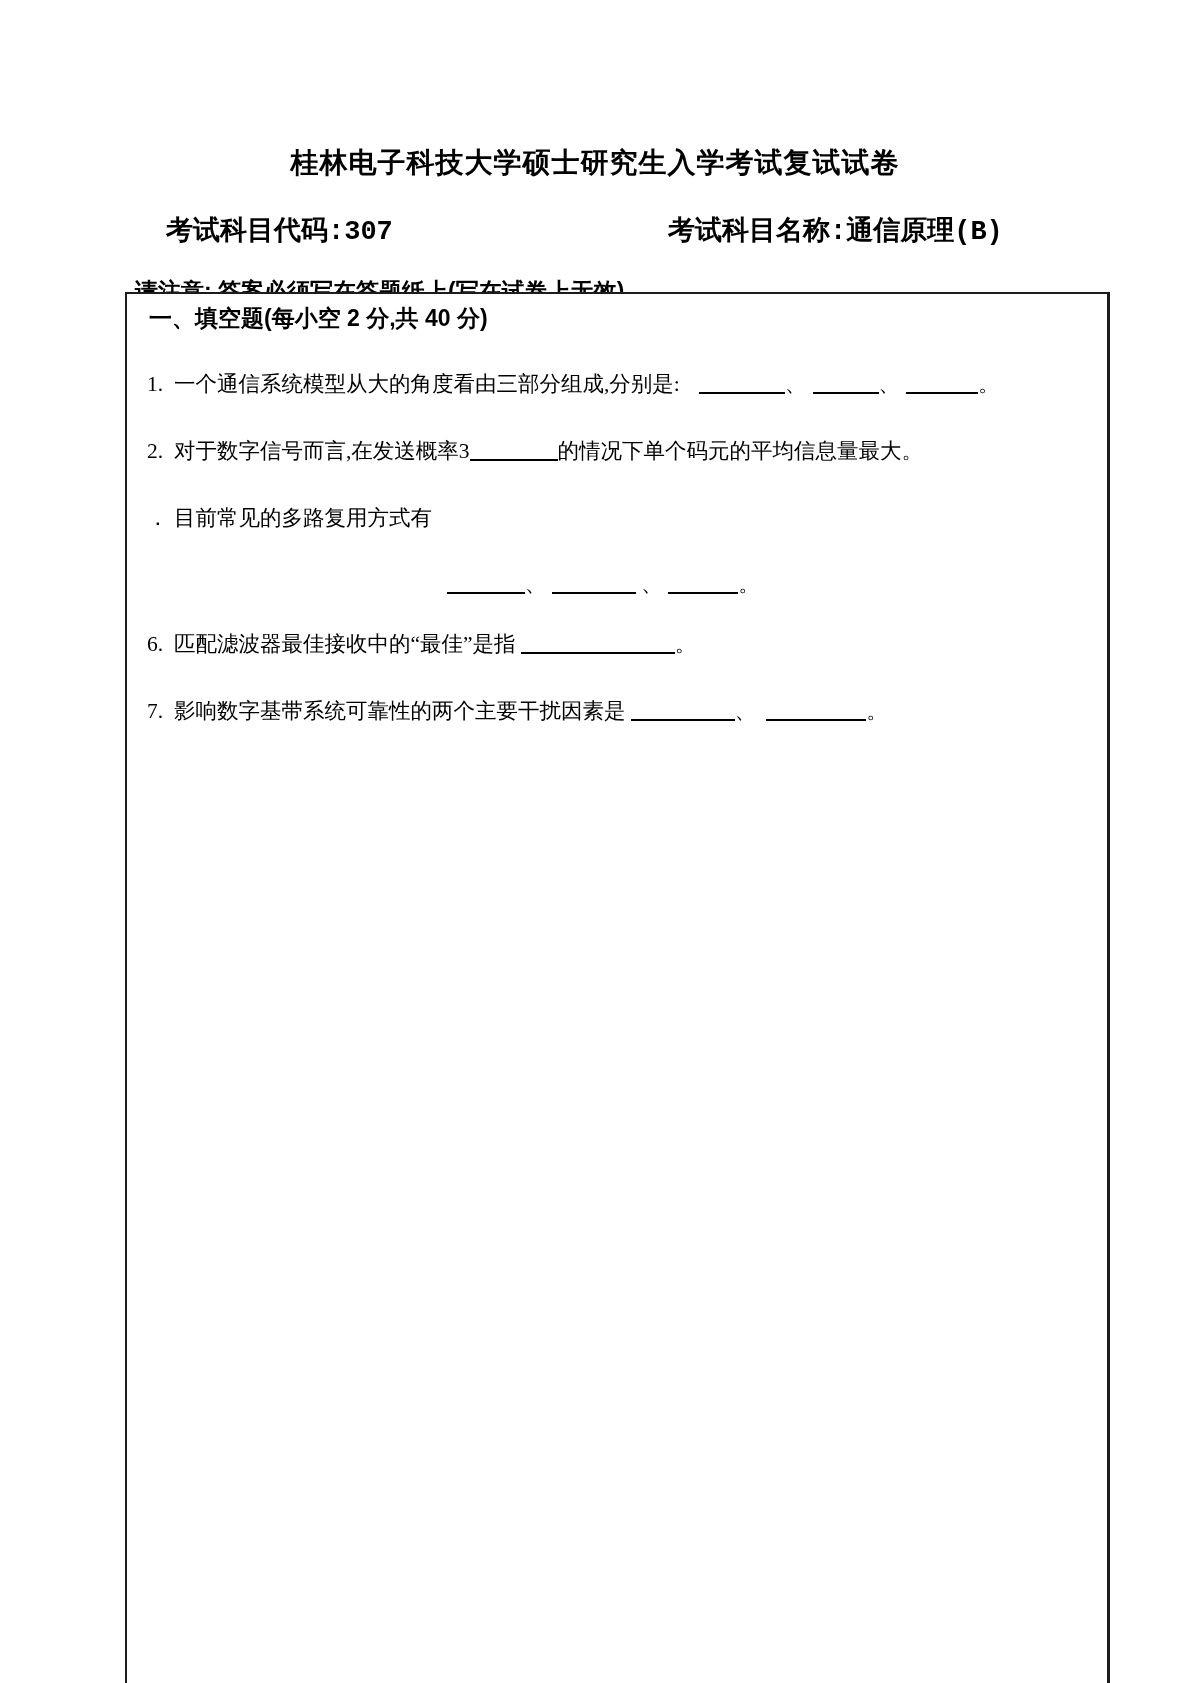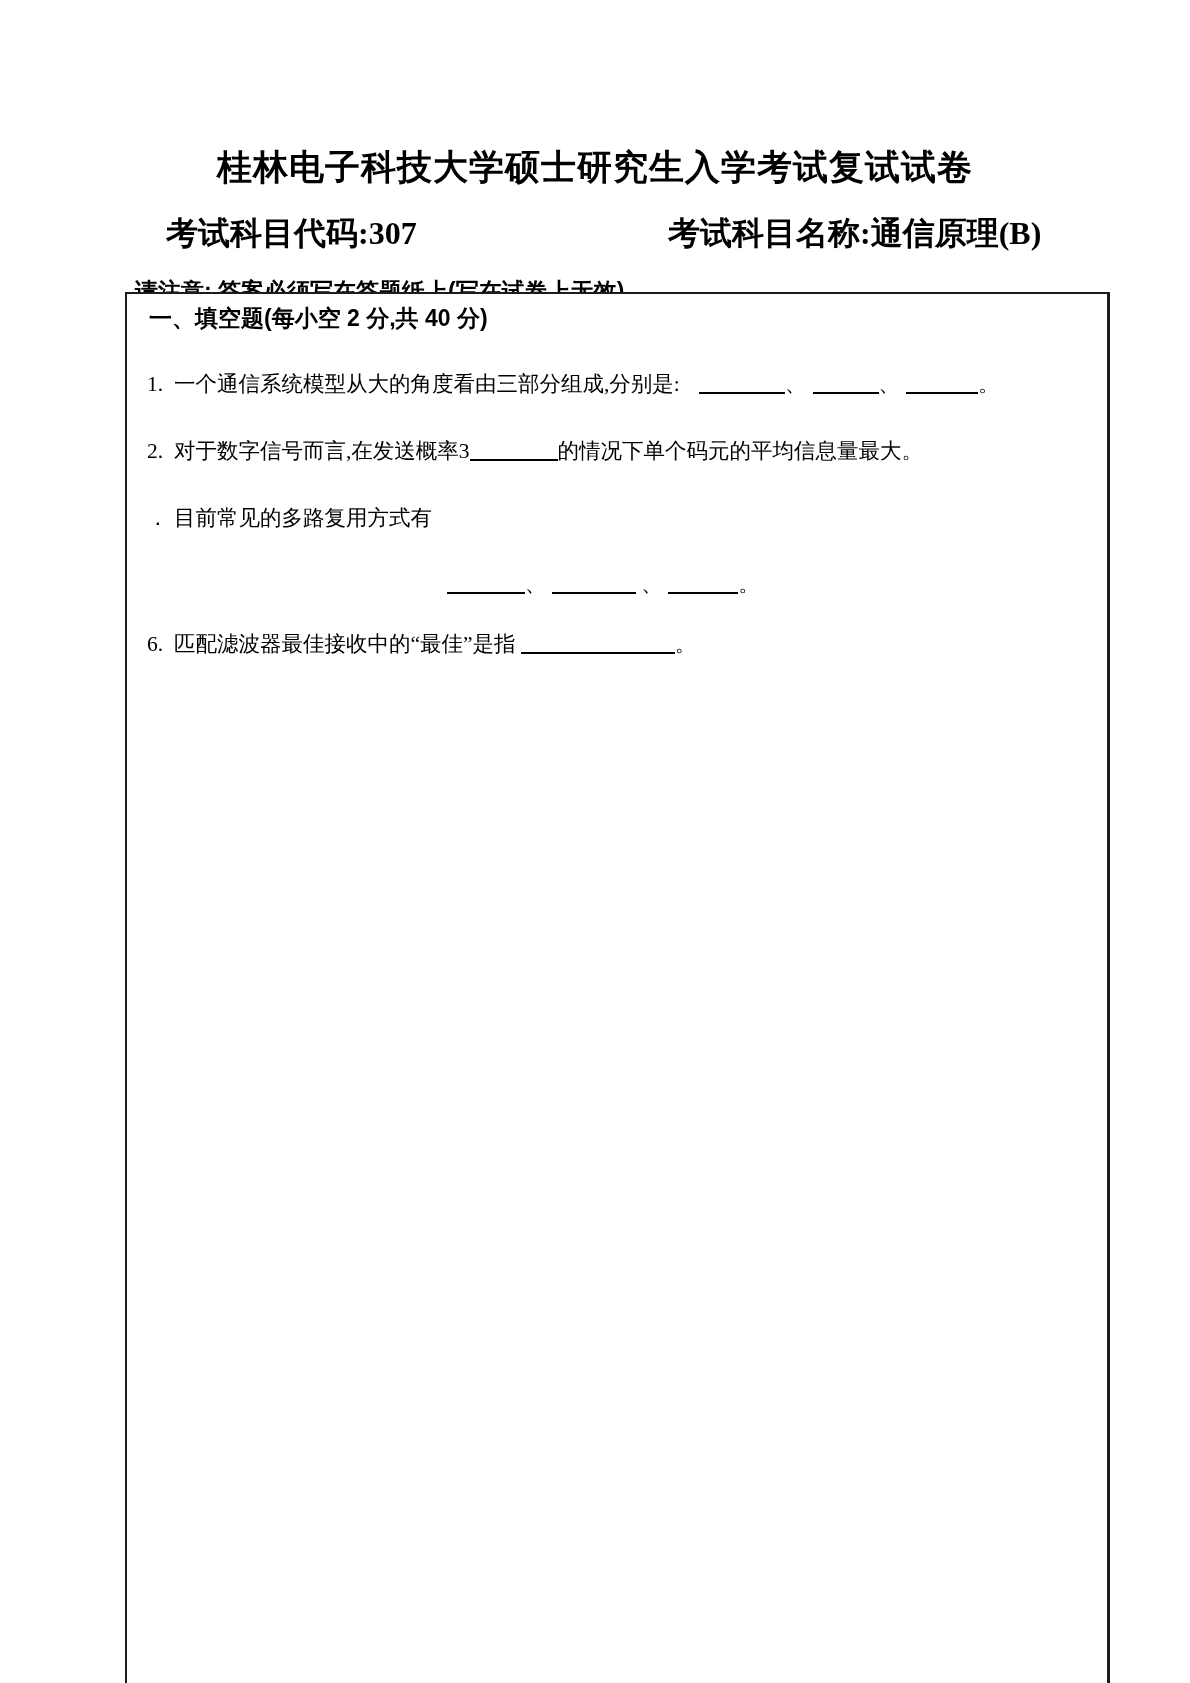--- a/index.html
+++ b/index.html
@@ -16,33 +16,33 @@
     overflow: hidden;
   }
   .doc-title {
     position: absolute;
     top: 144px;
     left: 0;
     width: 100%;
     text-align: center;
     font-family: "Liberation Sans", sans-serif;
     font-weight: bold;
-    font-size: 35px;
+    font-size: 28px;
     letter-spacing: 1px;
     white-space: nowrap;
   }
   .subject-row {
     position: absolute;
     top: 212px;
     left: 0;
     width: 100%;
     height: 36px;
-    font-family: Liberation Serif, serif;
+    font-family: Liberation Mono, monospace;
     font-weight: bold;
-    font-size: 32px;
+    font-size: 27px;
     white-space: nowrap;
   }
   .subject-code { position: absolute; left: 166px; top: 0; }
   .subject-name { position: absolute; left: 668px; top: 0; }
   .notice {
     position: absolute;
     top: 276px;
     left: 135px;
     font-family: "Liberation Sans", sans-serif;
     font-weight: bold;
@@ -98,14 +98,15 @@
 
 <div class="notice">请注意: 答案必须写在答题纸上(写在试卷上无效)。</div>
 
 <div class="fill-box">
   <div class="section-heading">一、填空题(每小空 2 分,共 40 分)</div>
   <div>
       <div class="question"><div class="qline"><span class="qtext">1.  一个通信系统模型从大的角度看由三部分组成,分别是: </span><span class="gap" style="width: 14px;"></span><span class="blank" style="width: 86px;"></span><span class="qtext">、</span><span class="gap" style="width: 6px;"></span><span class="blank" style="width: 66px;"></span><span class="qtext">、</span><span class="gap" style="width: 6px;"></span><span class="blank" style="width: 72px;"></span><span class="qtext">。</span></div></div>
       <div class="question"><div class="qline"><span class="qtext">2.  对于数字信号而言,在发送概率3</span><span class="blank" style="width: 88px;"></span><span class="qtext">的情况下单个码元的平均信息量最大。</span></div></div>
       <div class="question"><div class="qline"><span class="qtext">． 目前常见的多路复用方式有</span></div><div class="qline cont"><span class="gap" style="width: 300px;"></span><span class="blank" style="width: 78px;"></span><span class="qtext">、 </span><span class="blank" style="width: 84px;"></span><span class="qtext"> 、 </span><span class="blank" style="width: 70px;"></span><span class="qtext">。</span></div></div>
       <div class="question"><div class="qline"><span class="qtext">6.  匹配滤波器最佳接收中的“最佳”是指 </span><span class="blank" style="width: 154px;"></span><span class="qtext">。</span></div></div>
+      <div class="question"><div class="qline"><span class="qtext">7.  影响数字基带系统可靠性的两个主要干扰因素是 </span><span class="blank" style="width: 104px;"></span><span class="qtext">、</span><span class="gap" style="width: 10px;"></span><span class="blank" style="width: 100px;"></span><span class="qtext">。</span></div></div>
     </div>
 </div>
 
 </body></html>

